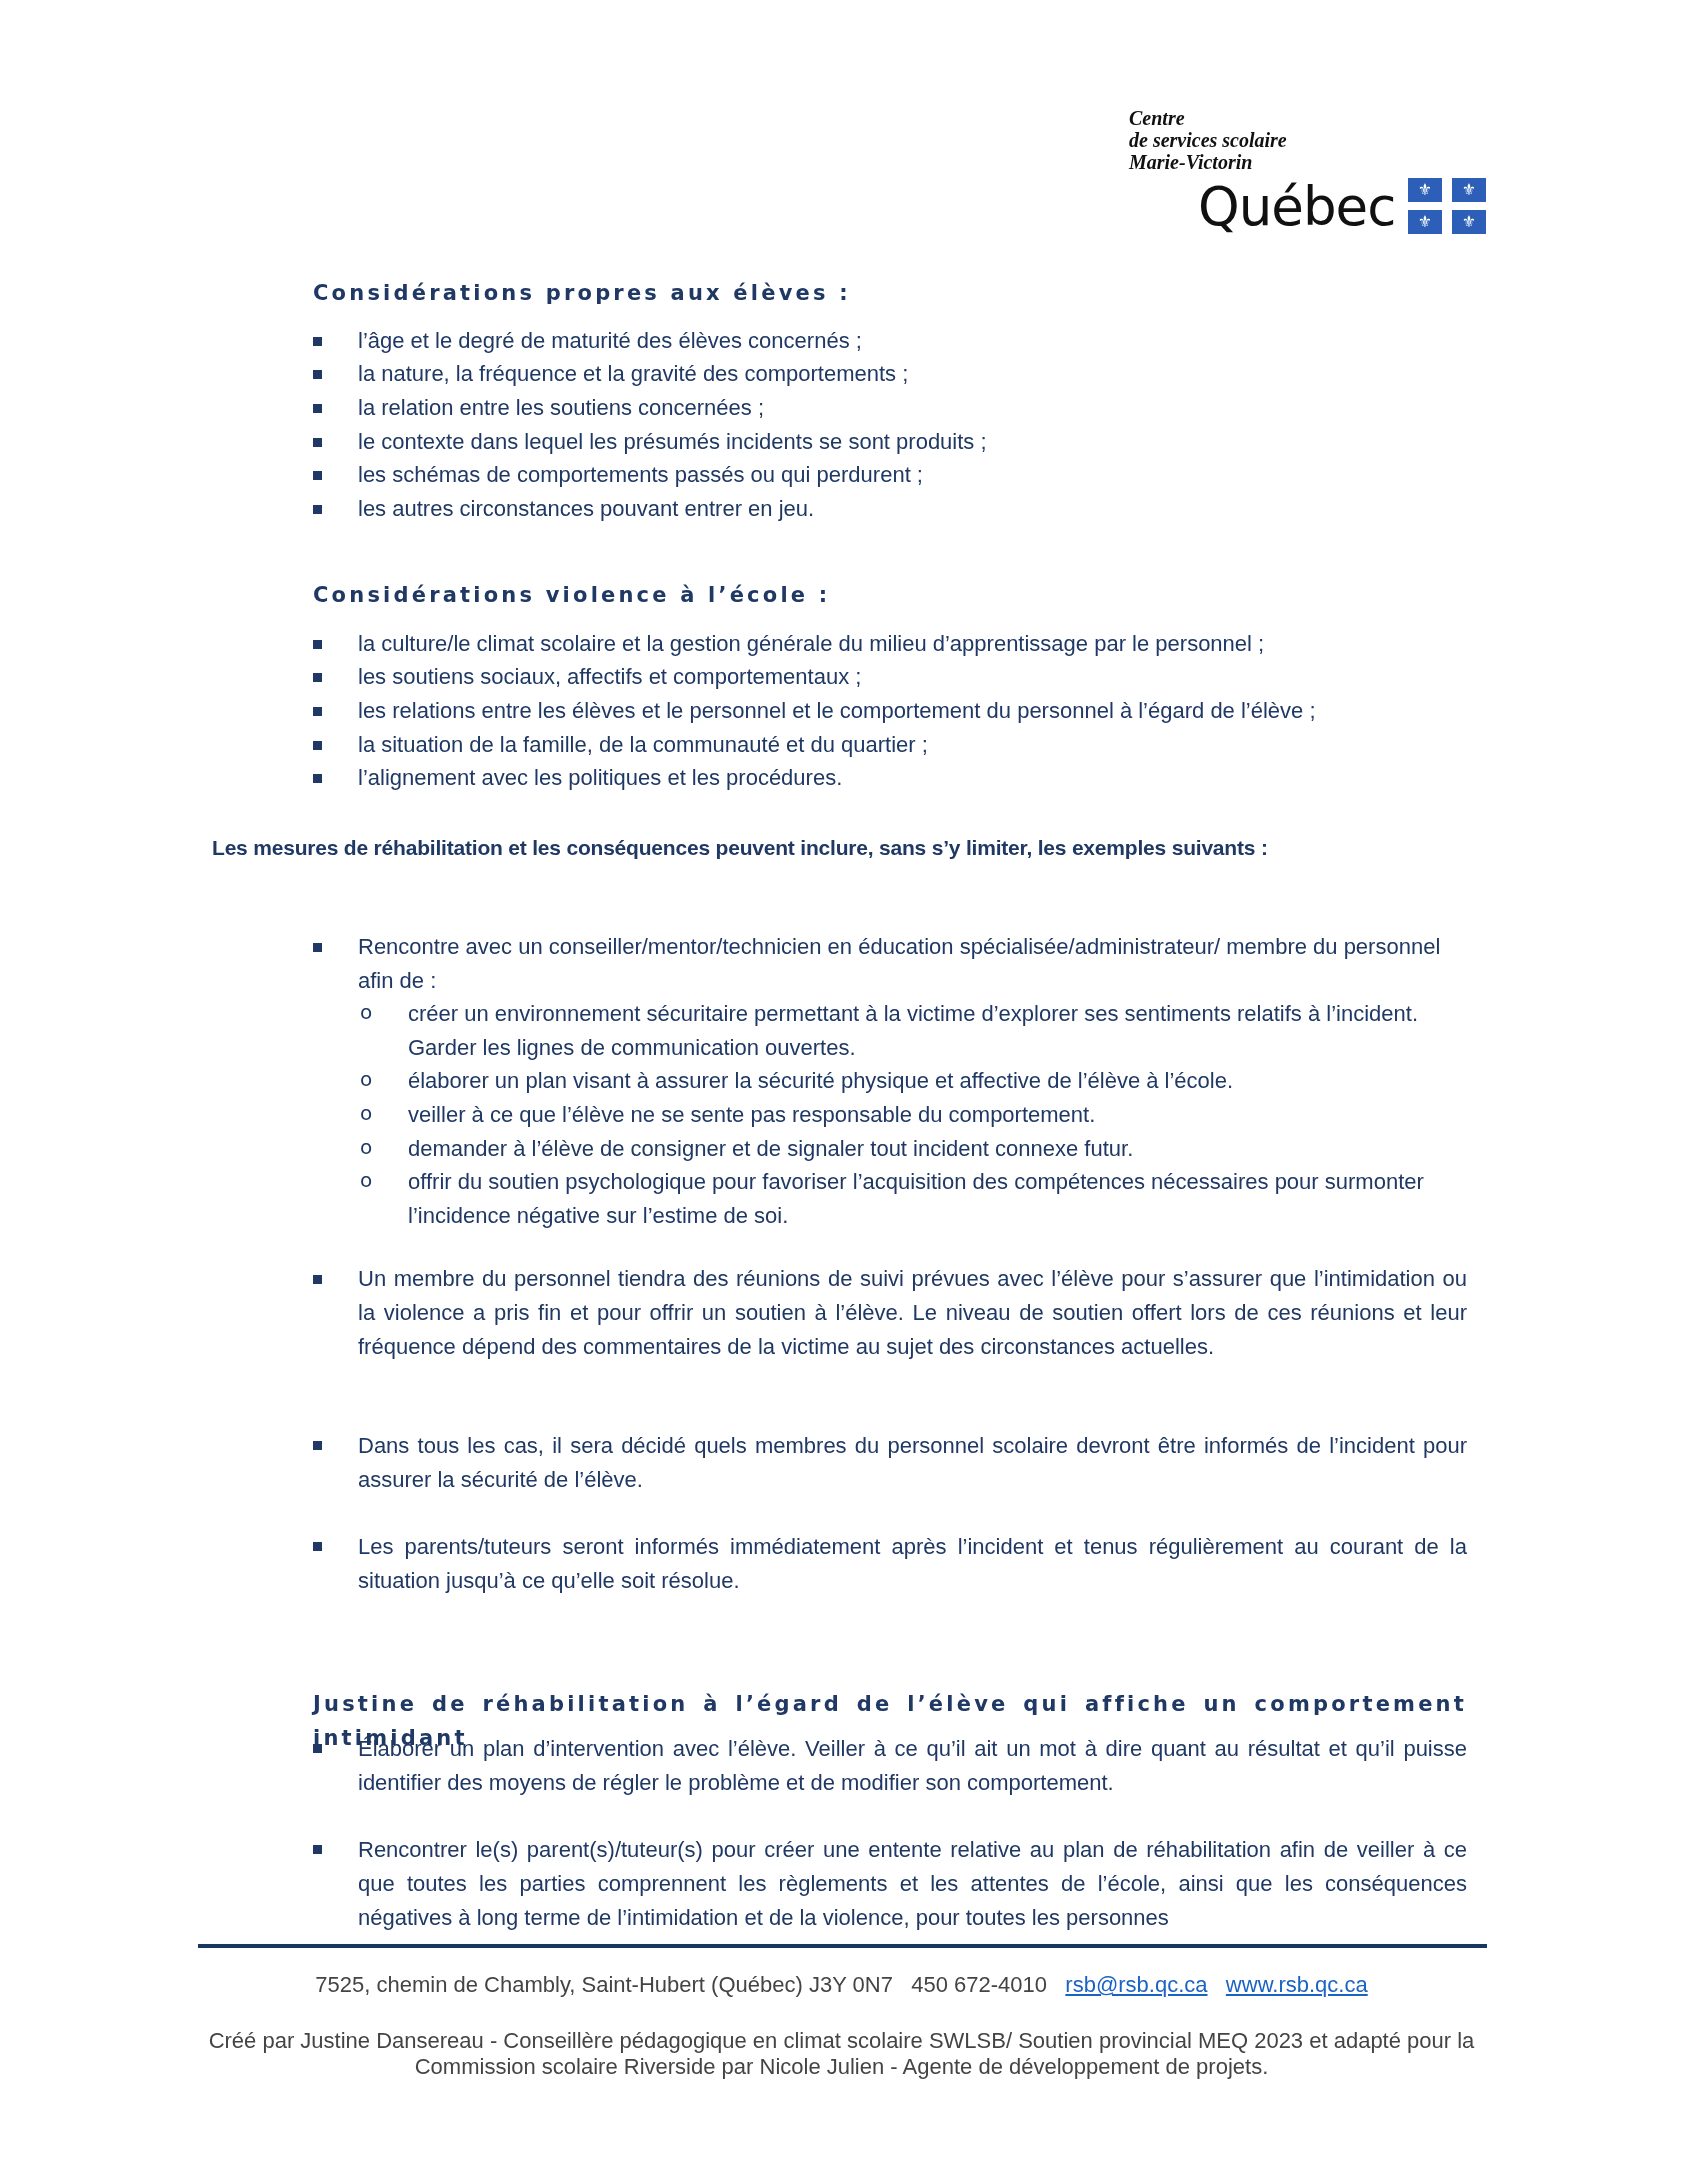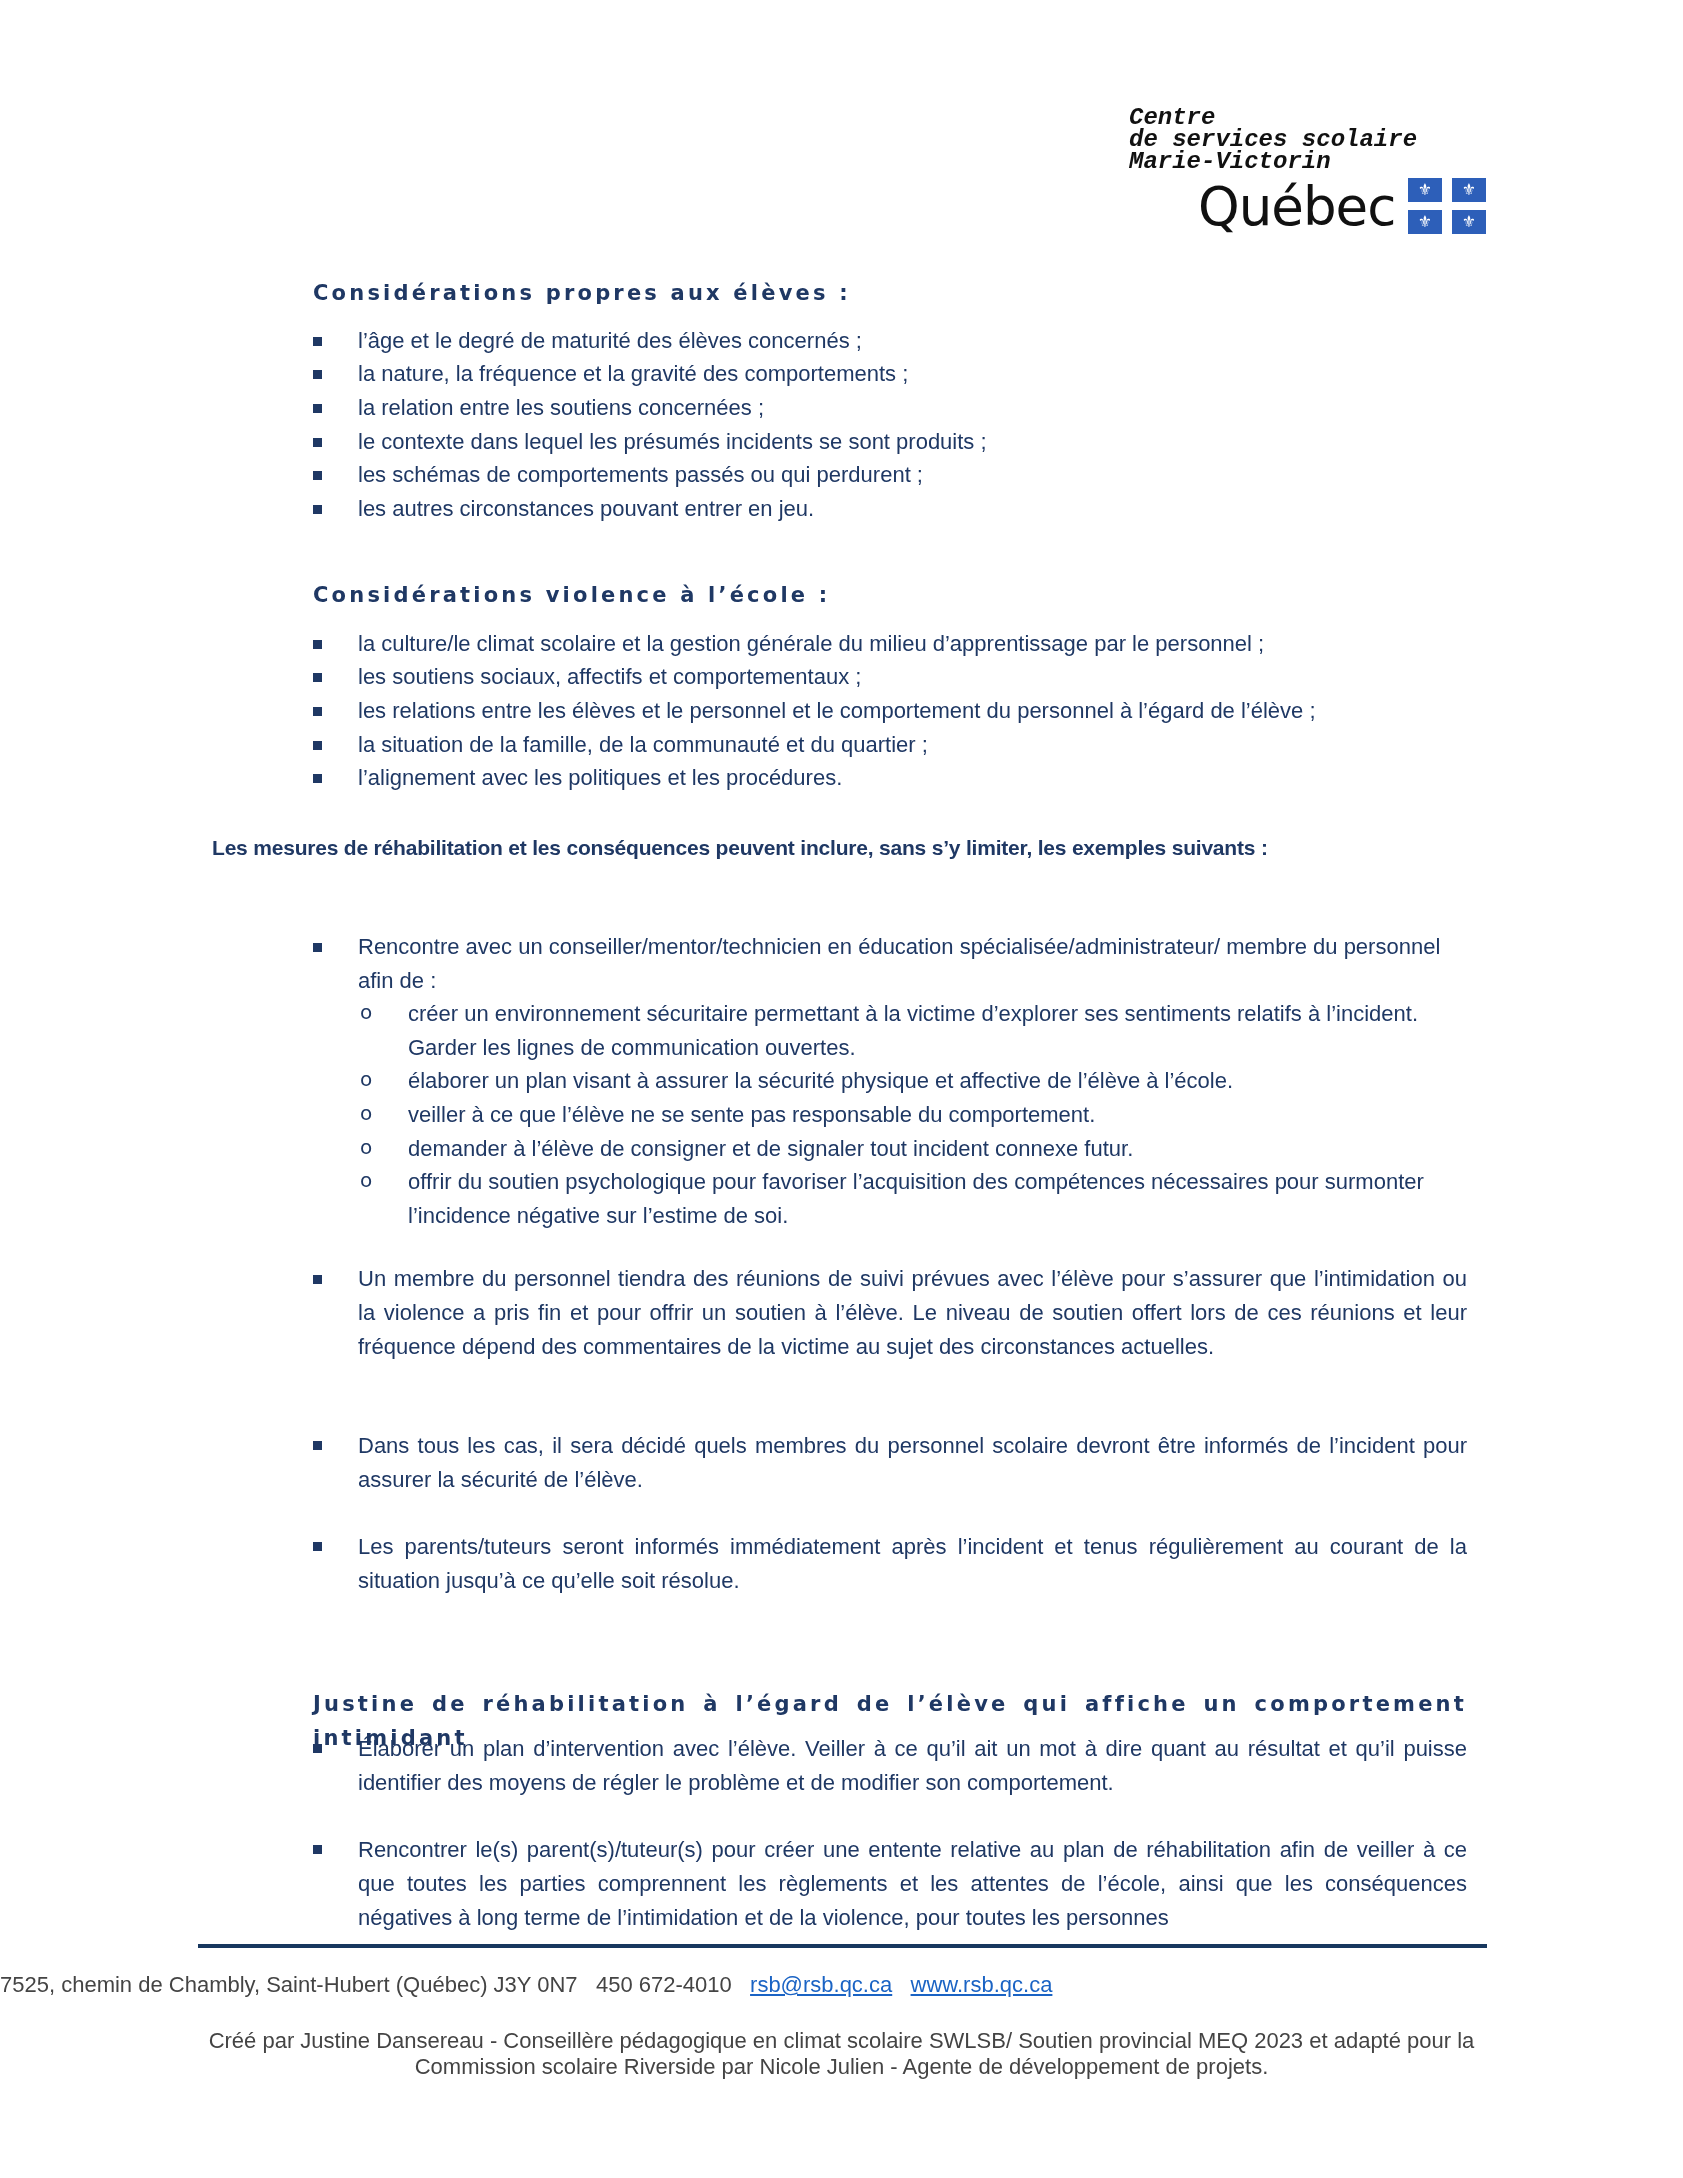--- a/index.html
+++ b/index.html
@@ -11,40 +11,40 @@
   .logo-rsb { position: absolute; left: 289px; top: 61px; width: 376px; height: 188px; }
   .logo-rsb svg { position: absolute; left: 0; top: 0; }
   .rsb-line1 { position: absolute; left: 102px; top: 87px; white-space: nowrap; }
   .rsb-line1 .small { font-size: 19px; color: #8a8a8a; }
   .rsb-line1 .big { font-size: 27px; font-weight: bold; color: #1e5a96; }
   .rsb-line2 { position: absolute; left: 127px; top: 113px; white-space: nowrap; }
   .rsb-line2 .big { font-size: 27px; font-weight: bold; color: #1e5a96; }
   .rsb-line2 .small { font-size: 19px; color: #8a8a8a; }
 
   .logo-qc { position: absolute; left: 1129px; top: 107px; width: 376px; height: 139px; }
-  .qc-text { font-family: Liberation Mono, monospace; font-weight: bold; font-style: italic;
-             font-size: 24px; line-height: 22px; color: #111; }
+  .qc-text { font-family: Liberation Serif, serif; font-weight: bold; font-style: italic;
+             font-size: 20px; line-height: 22px; color: #111; }
   .qc-word { position: absolute; left: 69px; top: 69px; font-family: "DejaVu Sans", sans-serif;
              font-size: 53px; color: #111; letter-spacing: -1px; }
   .qc-flags { position: absolute; left: 279px; top: 71px; width: 79px; height: 57px; }
   .flag { position: absolute; width: 34px; height: 24px; background: #2d5fb9;
           color: #fff; font-size: 16px; text-align: center; line-height: 24px; }
   .h-spaced { position: absolute; left: 313px; font-family: "DejaVu Sans", sans-serif;
               font-weight: bold; font-size: 21px; letter-spacing: 3.2px; color: #1f3864; margin-top: 16px; }
   .item { position: absolute; font-family: "Liberation Sans", sans-serif; font-size: 22px;
           line-height: 34px; color: #1f3864; }
   .bullet-sq { position: absolute; width: 9px; height: 9px; background: #1f3864; }
   .bullet-o { position: absolute; font-size: 20px; color: #1f3864; font-family: "DejaVu Sans", sans-serif; }
   .justify { text-align: justify; text-align-last: left; }
   .lead { position: absolute; left: 212px; top: 836px; font-family: "Liberation Sans", sans-serif;
           font-weight: bold; font-size: 21px; color: #1f3864; letter-spacing: -0.2px; }
 
   
   .footer-rule { position: absolute; left: 198px; top: 1944px; width: 1289px; height: 4px; background: #17375e; }
-  .footer-addr { position: absolute; left: 0; width: 1683px; top: 1972px; text-align: left;
+  .footer-addr { position: absolute; left: 0; width: 1683px; top: 1972px; text-align: center;
                  font-size: 22px; color: #444; white-space: pre; }
   .footer-addr a { color: #1a63c4; text-decoration: underline; }
   .footer-credit { position: absolute; left: 198px; width: 1287px; top: 2028px; text-align: center;
                    font-size: 22px; line-height: 26px; color: #444; }
 </style>
 </head>
 <body>
 
 <div class="page">
 

